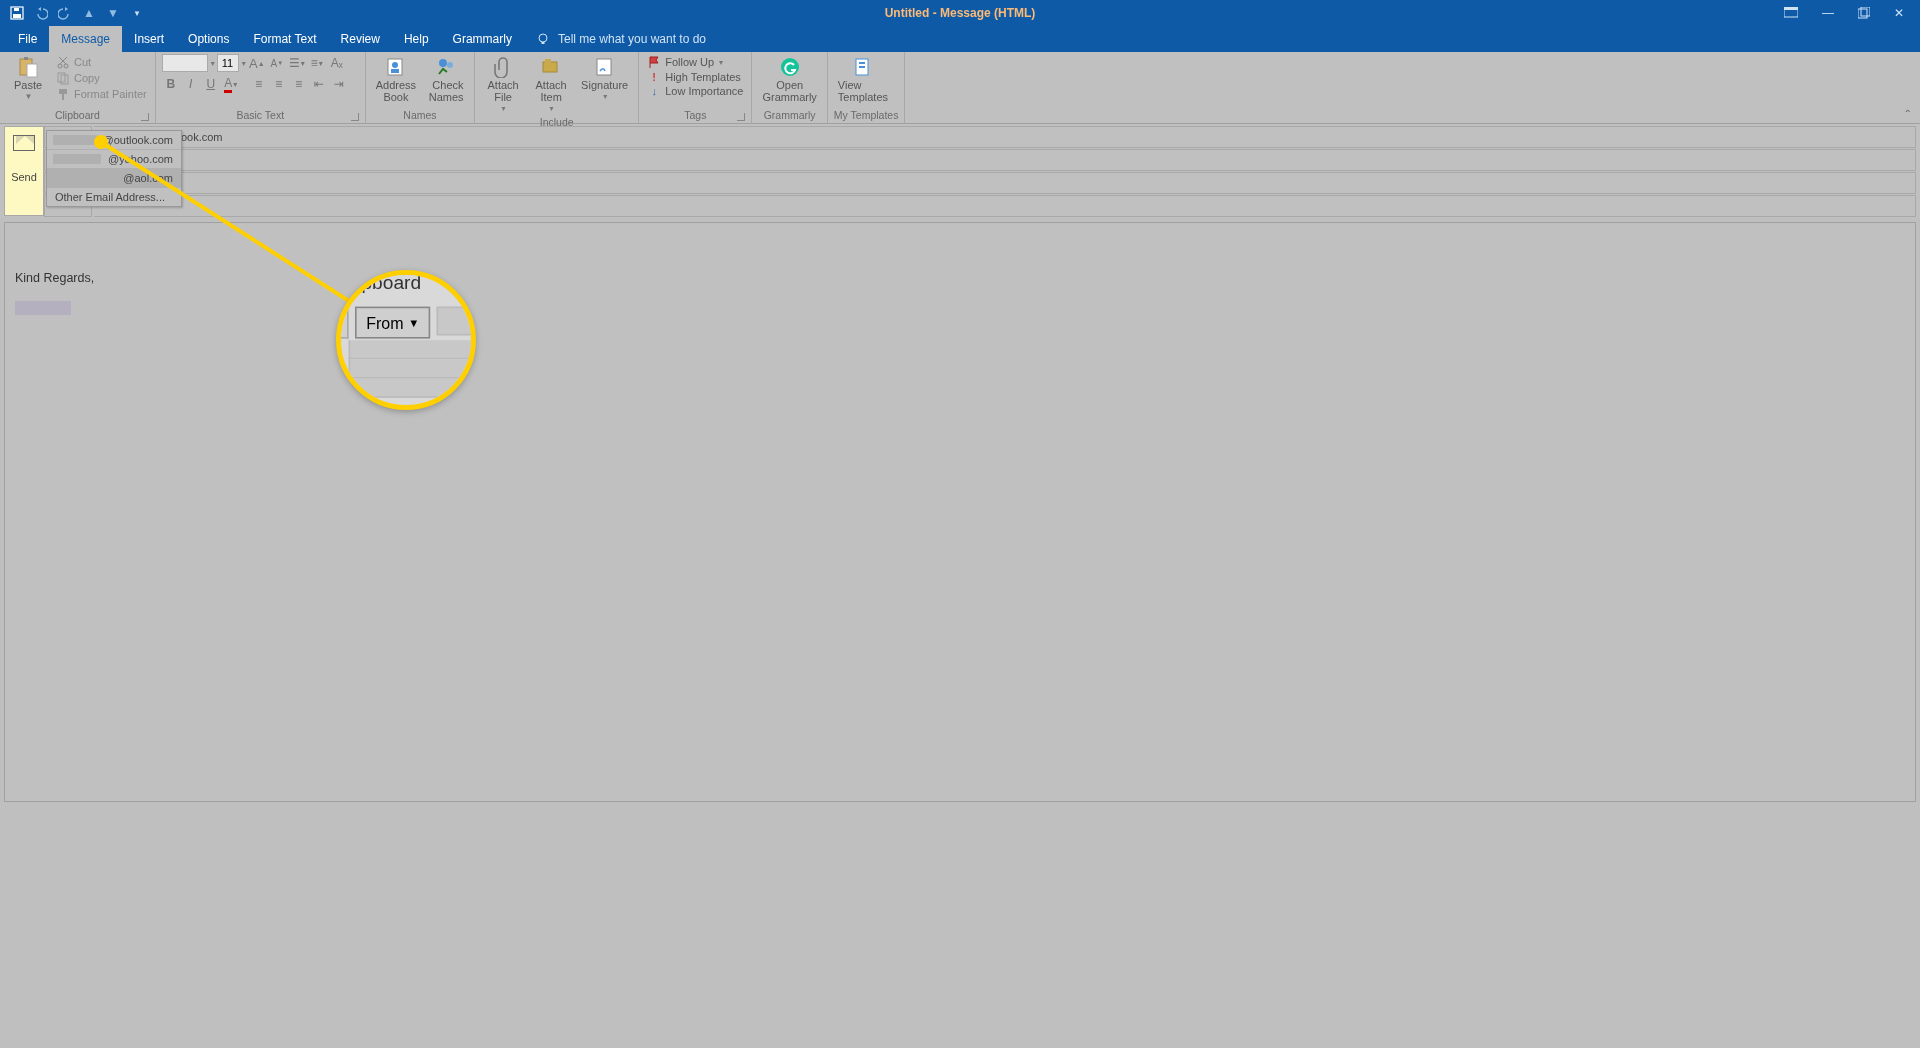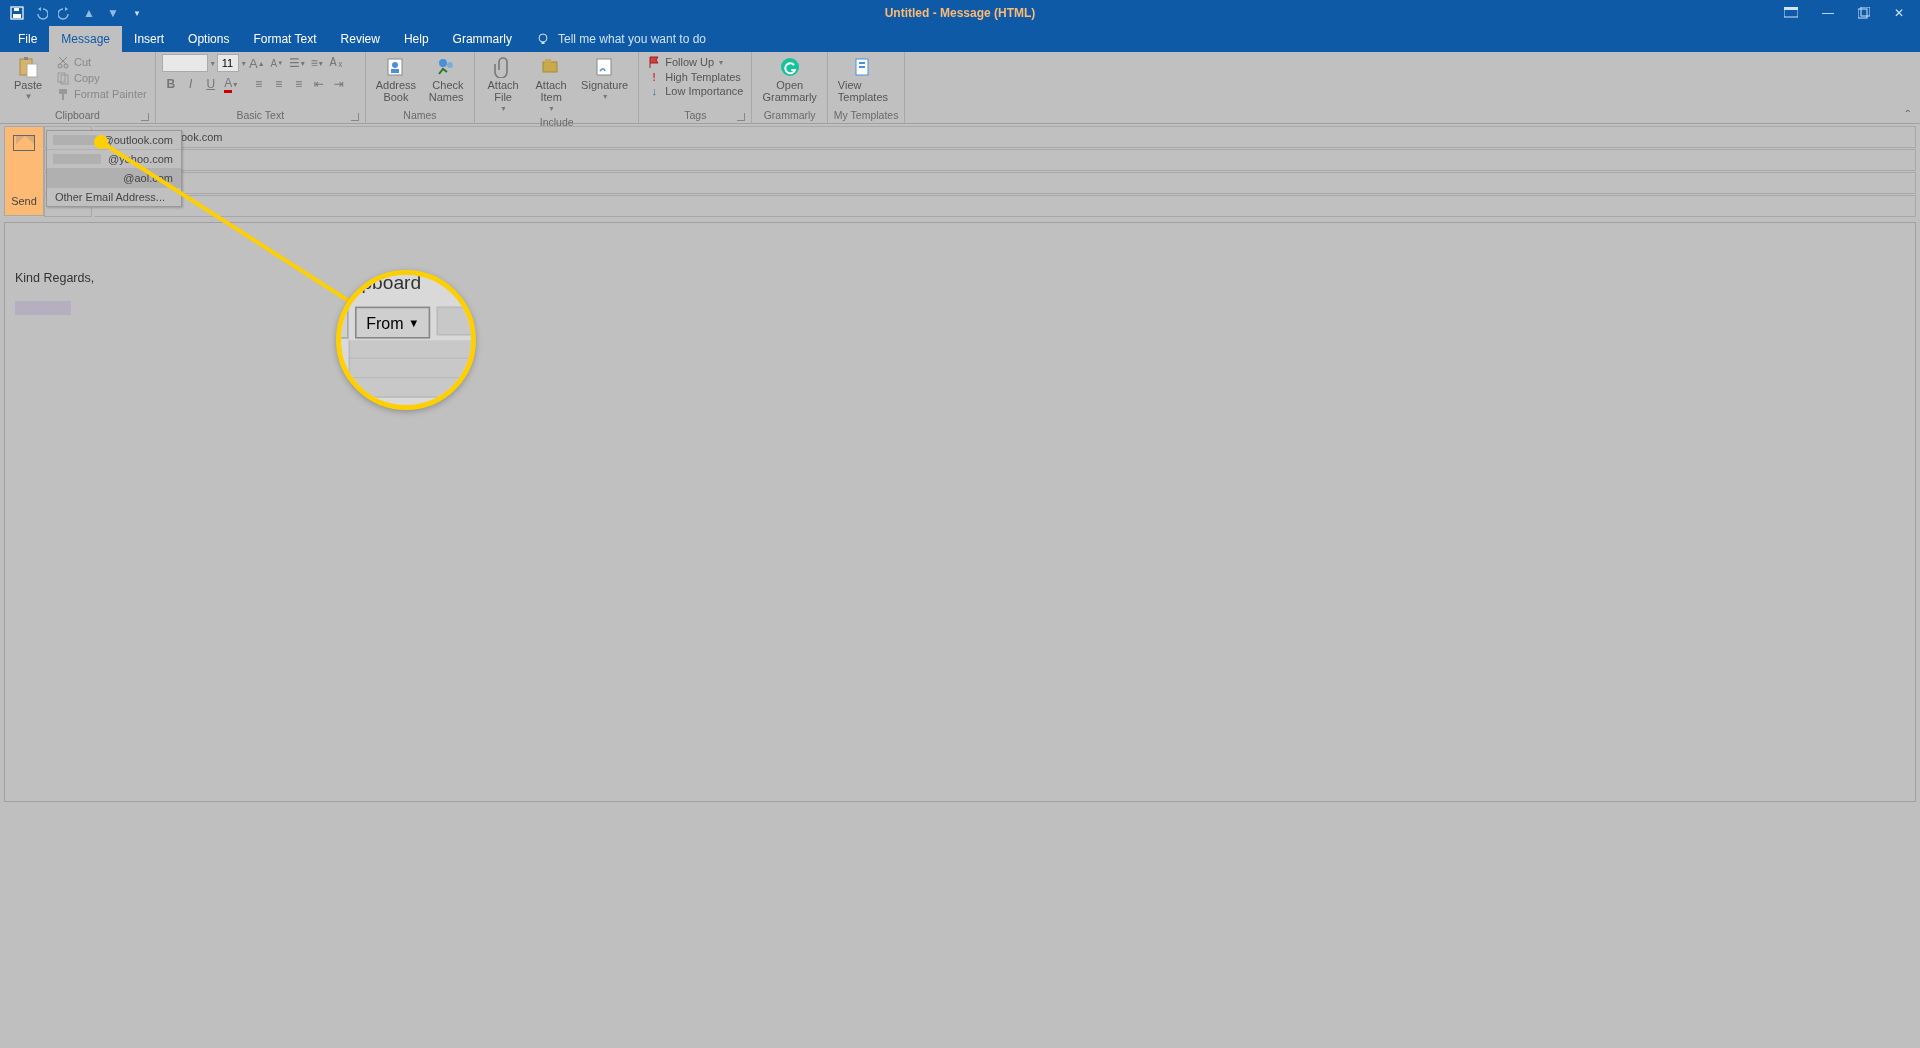--- a/index.html
+++ b/index.html
@@ -37,21 +37,21 @@
 .fontbox { display: flex; gap: 2px; align-items: center; }
 .fontbox input { height: 18px; border: 1px solid #aaa; background: #e8e8e8; font-size: 11px; padding: 0 4px; }
 .iconbtn { width: 18px; height: 18px; display: inline-flex; align-items: center; justify-content: center; color: #777; font-size: 12px; border: none; background: none; }
 
 .collapse-caret { position: absolute; right: 8px; bottom: 4px; color: #666; font-size: 10px; cursor: pointer; }
 
 
 .headerarea { background: #c0c0c0; padding: 2px 4px 0 4px; }
 .headrow { display: flex; align-items: stretch; margin-bottom: 1px; }
 .sendcell { width: 40px; }
-.sendbtn-wrap { display: flex; flex-direction: column; align-items: center; justify-content: space-between; border: 1px solid #a8a8a8; background: #fdba74; width: 40px; padding: 8px 2px; font-size: 11px; color: #444; }
+.sendbtn-wrap { display: flex; flex-direction: column; align-items: center; justify-content: flex-start; border: 1px solid #a8a8a8; background: #fef9c3; width: 40px; padding: 8px 2px; font-size: 11px; color: #444; }
 .sendbtn-wrap .sicon { width: 22px; height: 16px; border: 1px solid #666; position: relative; margin-bottom: 20px; }
 .sendbtn-wrap .sicon::before { content:""; position:absolute; left:2px; right:2px; top:0; height:0; border-bottom:8px solid transparent; border-left:9px solid #888; border-right:9px solid #888; opacity:0.3; }
 .labelbtn { width: 48px; border: 1px solid #a8a8a8; background: #c0c0c0; font-size: 11px; color: #444; display: flex; align-items: center; justify-content: center; margin-right: 2px; }
 .fieldinput { flex: 1; background: #c0c0c0; border: 1px solid #a8a8a8; border-left: none; height: 22px; font-size: 11px; color: #444; padding: 0 6px; display:flex; align-items:center; }
 
 .from-btn { position: relative; }
 .from-menu { position: absolute; left: 46px; top: 130px; width: 136px; background: #c0c0c0; border: 1px solid #999; font-size: 11px; color: #444; z-index: 50; box-shadow: 1px 1px 2px rgba(0,0,0,0.2); }
 .from-menu .mi { padding: 3px 8px 3px 8px; text-align: right; border-bottom: 1px solid #b0b0b0; cursor: pointer; position: relative; }
 .from-menu .mi .redact { position:absolute; left:6px; top:4px; height:10px; background:#b0b0b0; border-radius:1px; }
 .from-menu .mi.selected { background: #b0b0b0; }
@@ -186,21 +186,21 @@
     <div class="rbody" style="flex-direction:column;gap:3px">
       <div class="fontbox">
         <input style="width: 46px;" value="">
           <span class="drop">▾</span>
         <input style="width: 22px;" value="11">
           <span class="drop">▾</span>
         <span class="iconbtn" style="font-size:13px">A<sup style="font-size:7px">▲</sup></span>
         <span class="iconbtn" style="font-size:10px">A<sup style="font-size:6px">▼</sup></span>
         <span class="iconbtn">☰<span class="drop">▾</span></span>
         <span class="iconbtn">≡<span class="drop">▾</span></span>
-        <span class="iconbtn" style="font-family:Liberation Mono, monospace">Aₓ</span>
+        <span class="iconbtn" style="font-family:Liberation Sans, sans-serif">Aₓ</span>
       </div>
       <div class="fontbox">
         <span class="iconbtn">
             <b>B</b>
           </span>
         <span class="iconbtn">
             <i>I</i>
           </span>
         <span class="iconbtn">
             <u>U</u>

